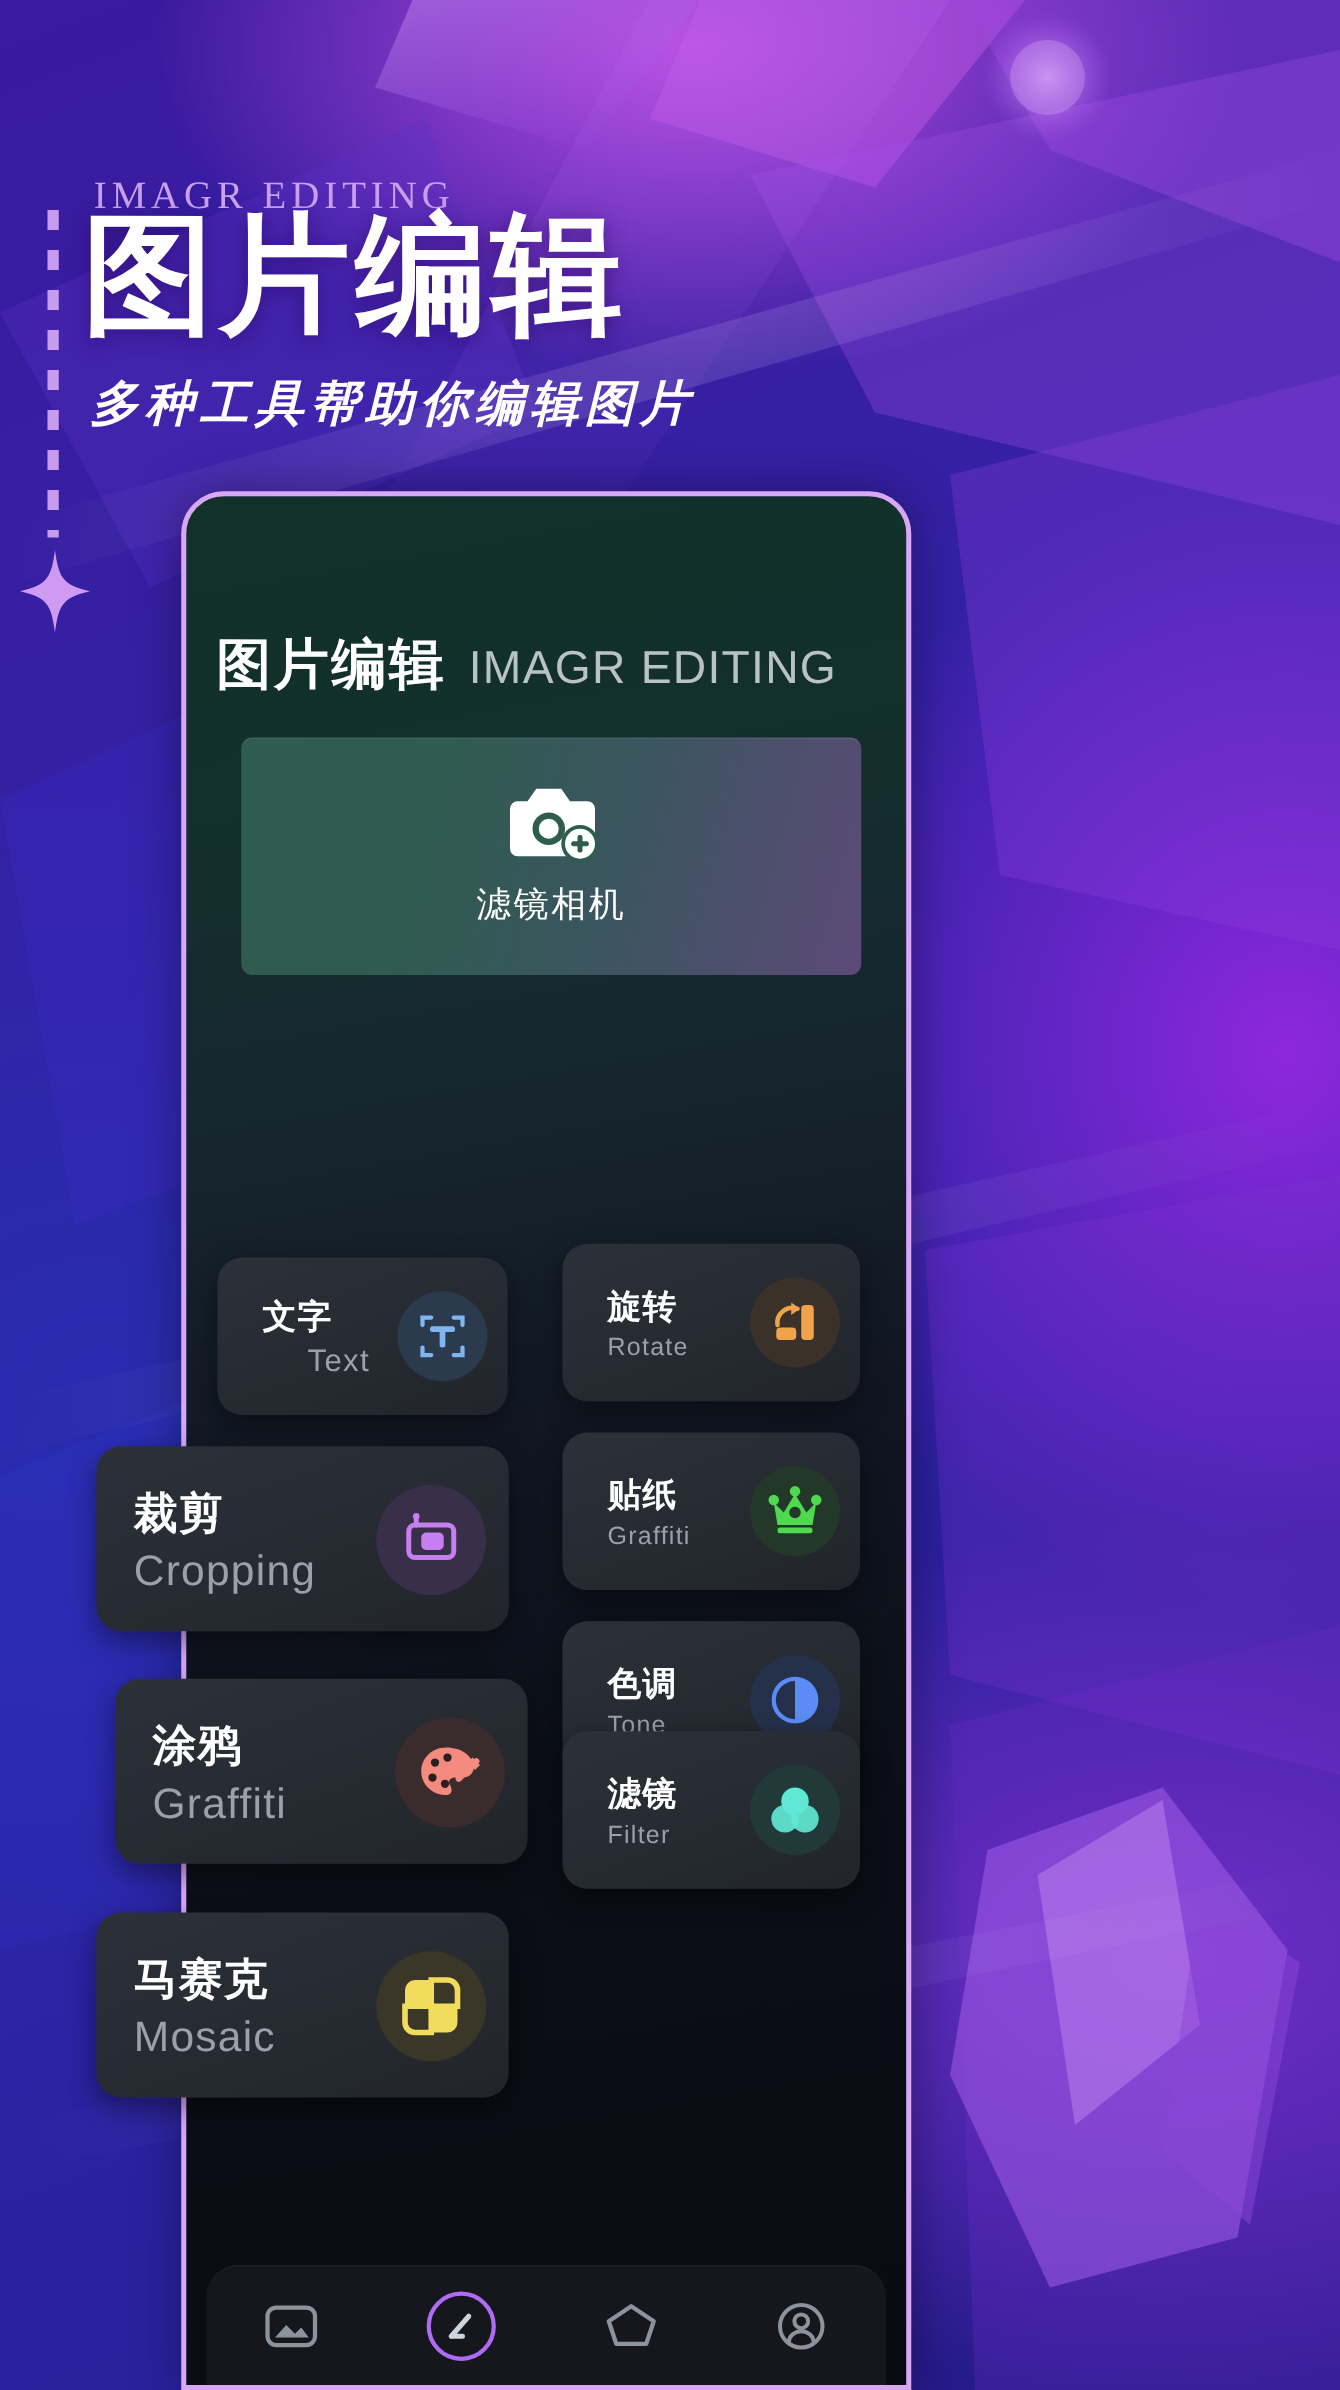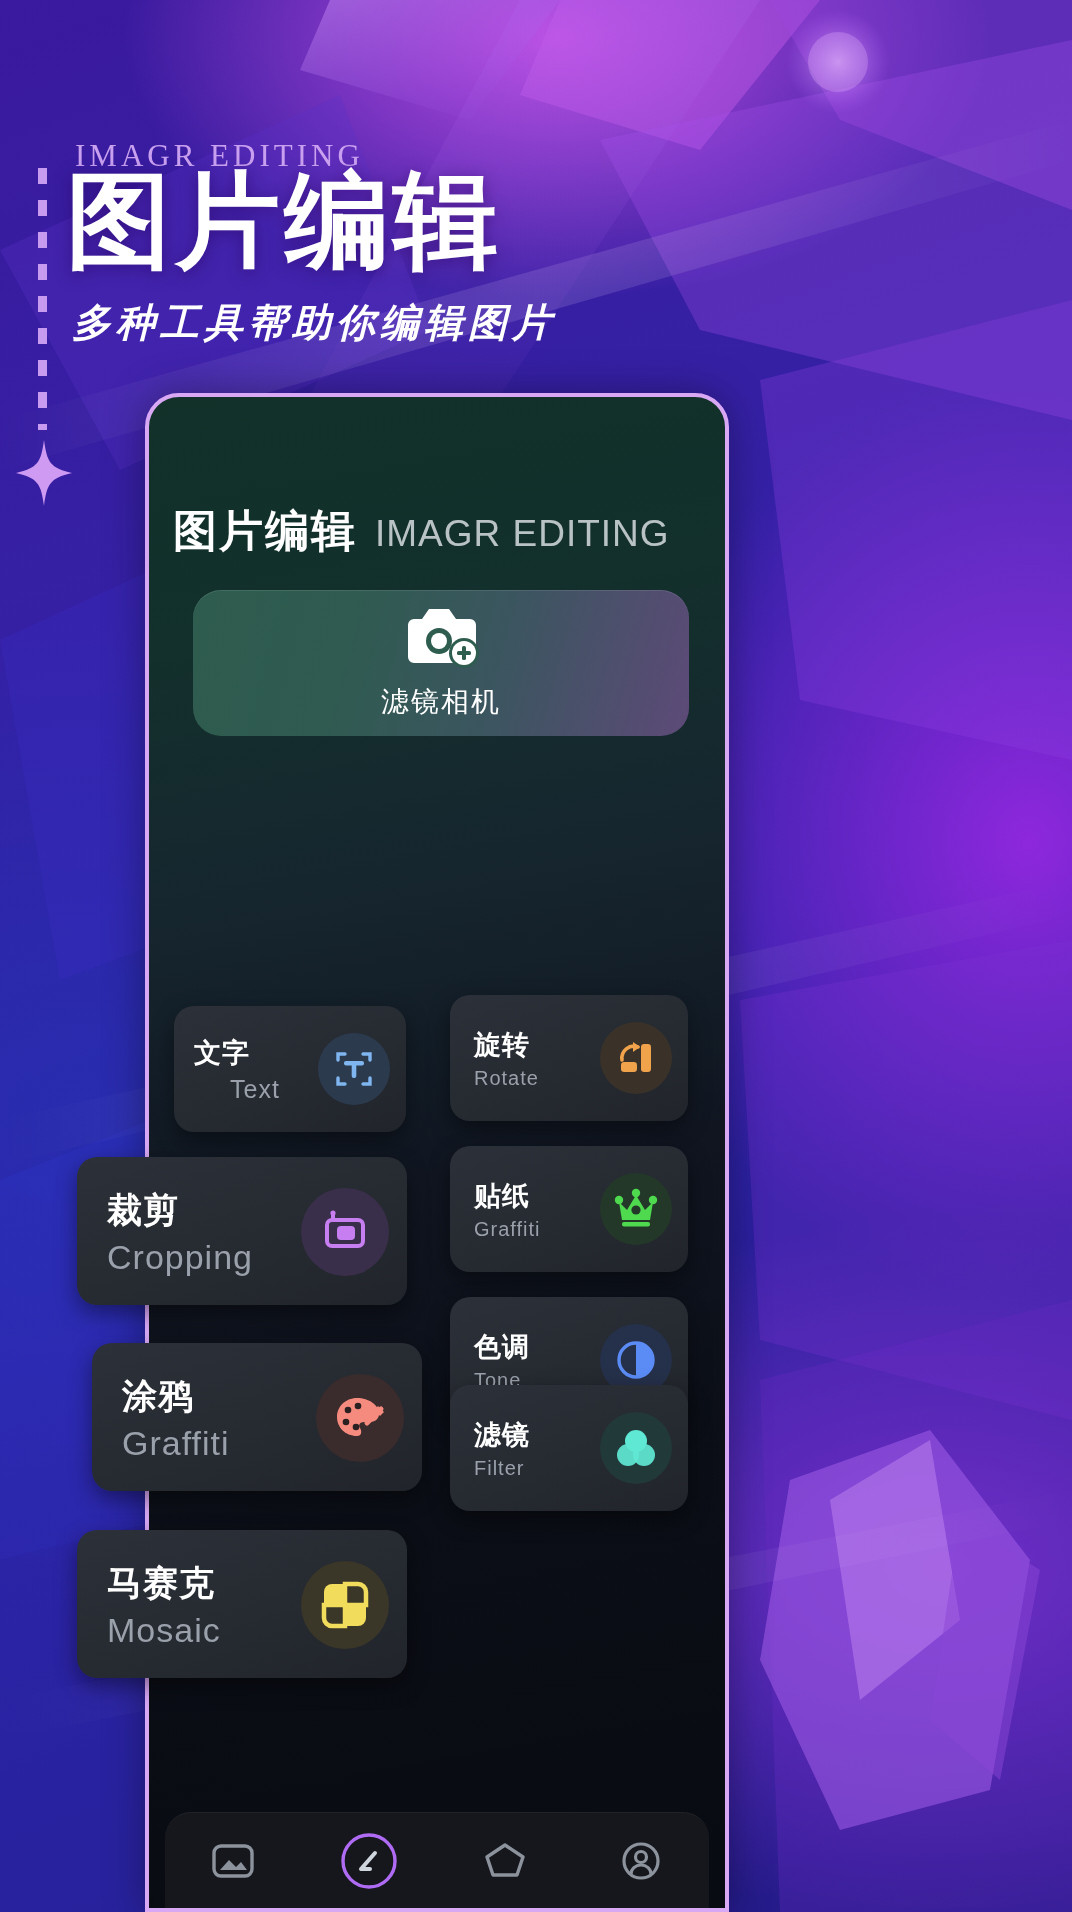--- a/index.html
+++ b/index.html
@@ -63,22 +63,22 @@
   }
   .appbar{
     position:absolute; left:24px; top:105px;
     display:flex; align-items:baseline; gap:18px;
   }
   .appbar .cn{ font-size:44px; color:#fff; font-weight:700; letter-spacing:2px; }
   .appbar .en{ font-size:37px; color:#b9c2c4; letter-spacing:1px; }
 
   
   .cam-card{
-    position:absolute; left:44px; top:193px; width:496px; height:146px;
-    border-radius:28px;
+    position:absolute; left:44px; top:193px; width:496px; height:190px;
+    border-radius:9px;
     background:linear-gradient(105deg,#2e5c4e 0%, #2f5b50 30%, #3c5560 62%, #5d4a78 100%);
     display:flex; flex-direction:column; align-items:center; justify-content:center; gap:12px;
     box-shadow:inset 0 1px 0 rgba(255,255,255,.10);
   }
   .cam-card .lbl{ font-size:28px; color:#fff; letter-spacing:2px; }
 
   
   .navbar{
     position:absolute; left:16px; right:16px; bottom:0; height:96px;
     border-radius:26px 26px 0 0; background:#15171d;
@@ -96,33 +96,33 @@
     box-shadow:0 8px 22px rgba(0,0,0,.42);
   }
   .card .txt{ display:flex; flex-direction:column; }
   .card .cn{ color:#ffffff; font-weight:700; letter-spacing:1px; }
   .card .en{ color:#9aa1ab; letter-spacing:1px; }
   .card .ic{
     border-radius:50%; display:flex; align-items:center; justify-content:center; flex:none;
   }
 
   
-  .card.small{ width:238px; height:126px; padding:0 16px 0 24px; }
+  .card.small{ width:238px; height:126px; padding:0 16px 0 36px; }
   .card.small .cn{ font-size:27px; }
   .card.small .en{ font-size:20px; margin-top:4px; }
   .card.small .ic{ width:72px; height:72px; }
 
   
   .card.wide{ width:330px; height:148px; padding:2px 18px 0 30px; }
   .card.wide .cn{ font-size:35px; }
   .card.wide .en{ font-size:34px; margin-top:4px; }
   .card.wide .ic{ width:88px; height:88px; }
 
   
-  .card.text-card{ width:232px; height:126px; padding:0 16px 0 20px; }
+  .card.text-card{ width:232px; height:126px; padding:0 16px 0 36px; }
   .card.text-card .cn{ font-size:27px; }
   .card.text-card .en{ font-size:25px; margin-top:4px;margin-left:36px; }
   .card.text-card .ic{ width:72px; height:72px; }
 </style>
 </head>
 <body>
 
 <div id="bg">
   <div class="bg-base"></div>
 

